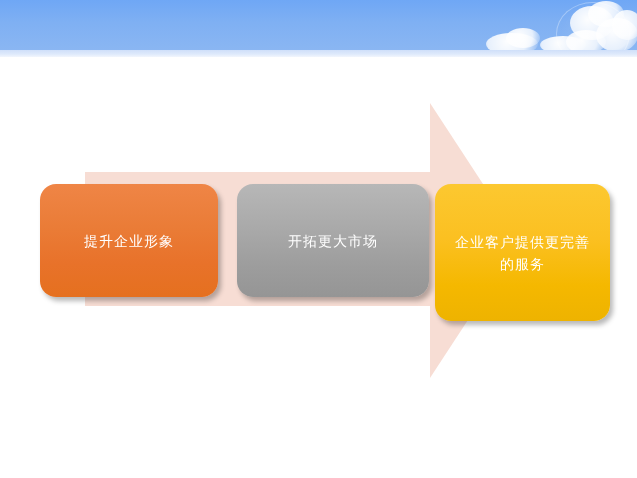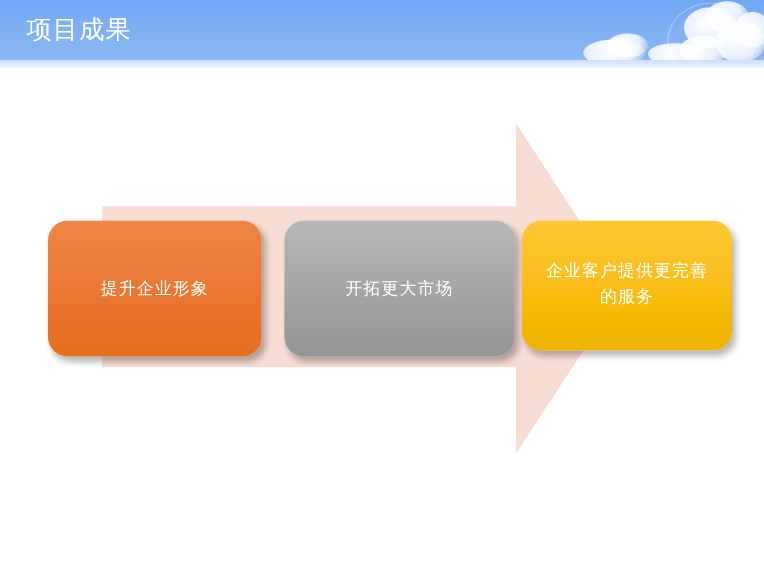--- a/index.html
+++ b/index.html
@@ -114,23 +114,22 @@
     width: 178px; height: 113px;
     background: linear-gradient(180deg, #ef8546 0%, #ea7c37 38%, #e8722a 70%, #e5701f 100%);
   }
   .box.gray {
     left: 237px; top: 184px;
     width: 192px; height: 113px;
     background: linear-gradient(180deg, #b7b7b7 0%, #a9a9a9 40%, #9d9d9d 72%, #959595 100%);
   }
   .box.yellow {
     left: 435px; top: 184px;
-    width: 175px; height: 108px;
+    width: 175px; height: 137px;
     background: linear-gradient(180deg, #fcc830 0%, #fbc021 40%, #f5b800 74%, #eeb300 100%);
-    font-family: Liberation Serif, serif;
   }
   .box.yellow .box-text { width: 84%; }
 
   
   .footer {
     position: absolute;
     left: 0; top: 440px;
     width: 637px; height: 38px;
   }
 </style>
@@ -140,21 +139,20 @@
 <div class="header-band">
   <div class="cloud c1"></div>
   <div class="cloud c2"></div>
   <div class="cloud c3"></div>
   <div class="cloud-ring"></div>
   <div class="cloud c7"></div>
   <div class="cloud c4"></div>
   <div class="cloud c5"></div>
   <div class="cloud c6"></div>
   <div class="cloud c8"></div>
-  <div class="header-title">项目成果</div>
 </div>
 <div class="header-underline"></div>
 
 <div class="arrow-layer">
   <div class="arrow-shaft"></div>
   <div class="arrow-head"></div>
 </div>
 
 <div class="box orange">
   <span class="box-text">提升企业形象</span>

